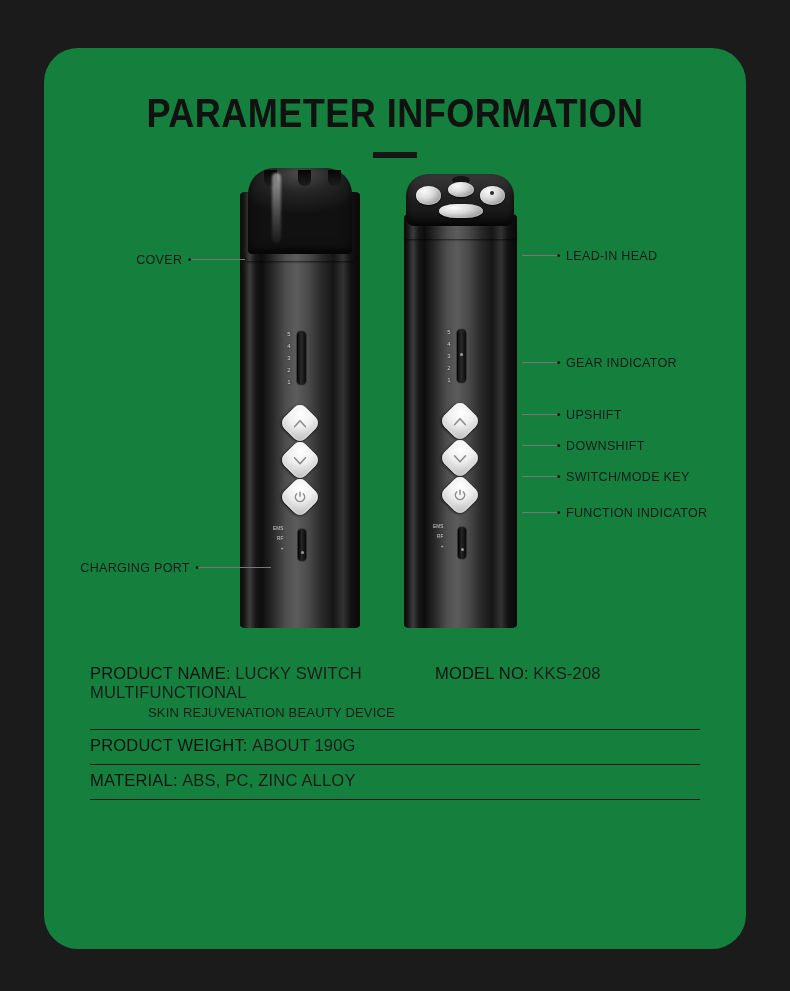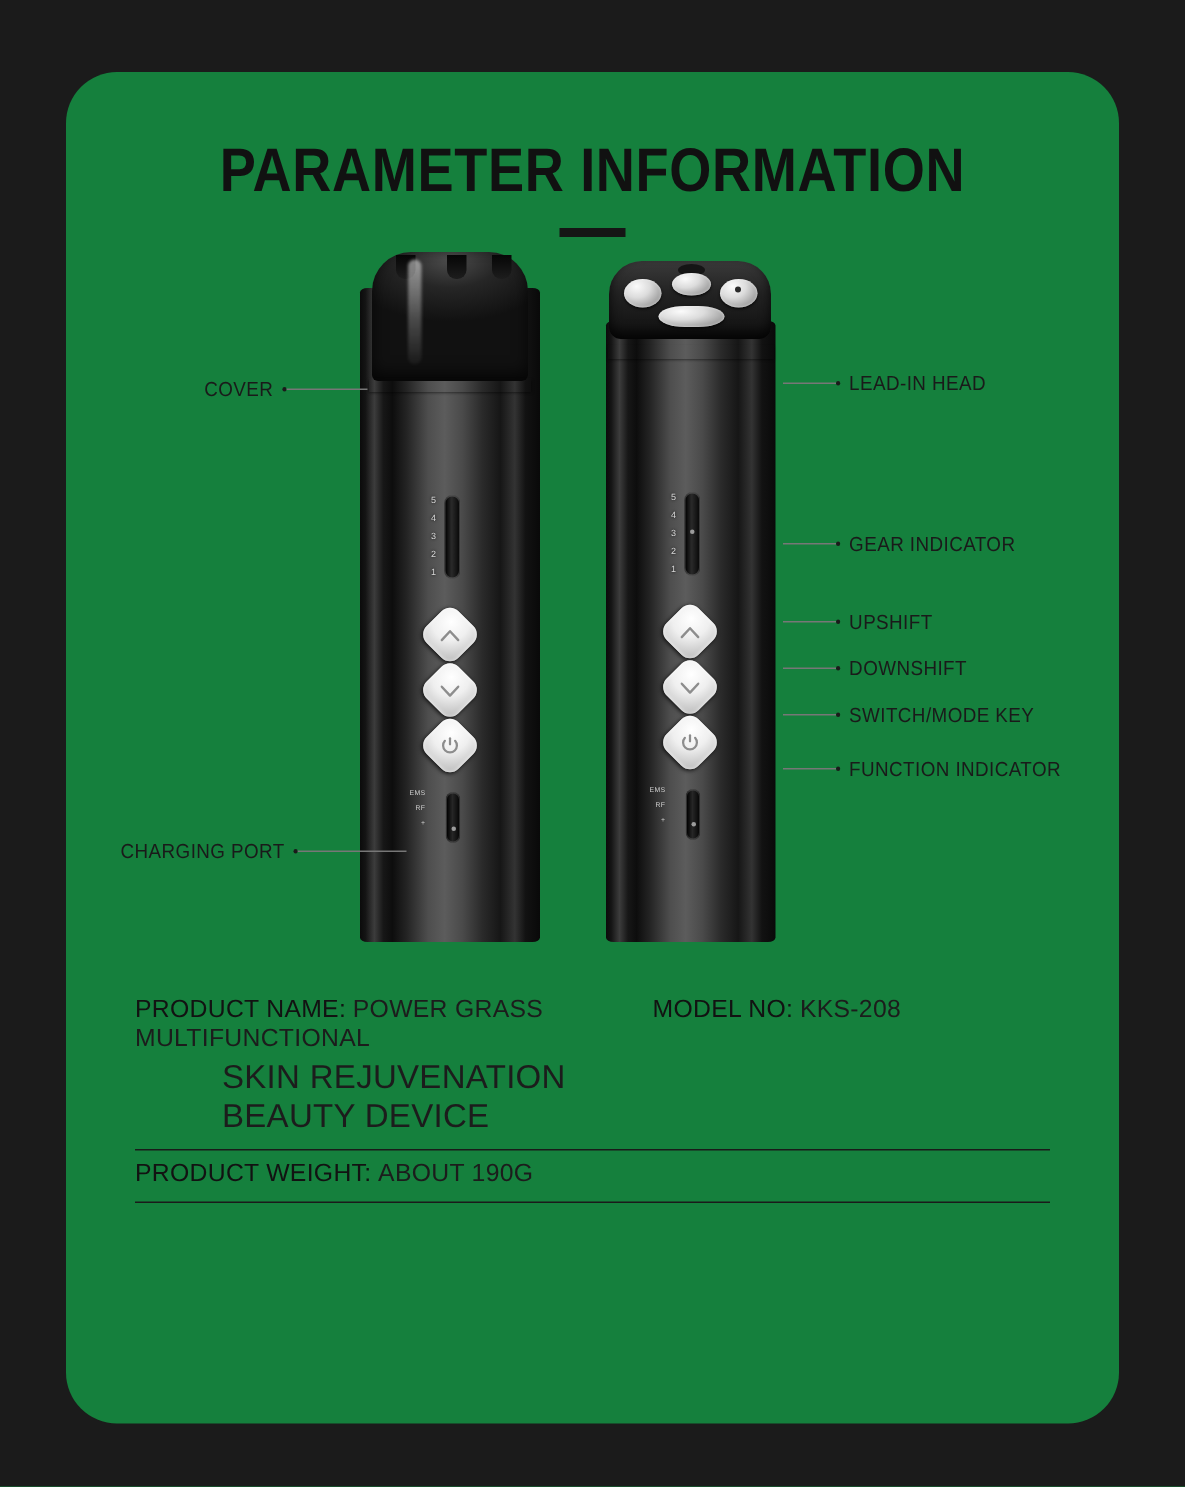--- a/index.html
+++ b/index.html
@@ -312,21 +312,21 @@
   .spec-v {
     font-family: "Liberation Sans Narrow", "Liberation Sans", sans-serif;
     font-size: 16.5px;
     font-weight: normal;
     color: #1c1c1c;
     letter-spacing: .2px;
   }
   .spec-v2 {
     display: block;
     font-family: "Liberation Sans Narrow", "Liberation Sans", sans-serif;
-    font-size: 22px;
+    font-size: 13px;
     color: #1c1c1c;
     letter-spacing: .2px;
     margin-left: 58px;
     margin-top: 3px;
   }
 </style>
 </head>
 <body>
 
 <div class="page">
@@ -497,34 +497,40 @@
         <span class="lbl">FUNCTION INDICATOR</span>
       </div>
 
     </div>
 
     <div class="specs">
 
       <div class="spec-row">
         <div class="spec-cell c1">
           <span class="spec-k">PRODUCT NAME:</span>
-          <span class="spec-v">POWER GRASS MULTIFUNCTIONAL</span>
+          <span class="spec-v">LUCKY SWITCH MULTIFUNCTIONAL</span>
           <span class="spec-v2">SKIN REJUVENATION BEAUTY DEVICE</span>
         </div>
         <div class="spec-cell c2">
           <span class="spec-k">MODEL NO:</span>
           <span class="spec-v">KKS-208</span>
         </div>
       </div>
 
       <div class="spec-row">
         <div class="spec-cell c2">
           <span class="spec-k">PRODUCT WEIGHT:</span>
           <span class="spec-v">ABOUT 190G</span>
         </div>
       </div>
 
 
+      <div class="spec-row">
+        <div class="spec-cell full">
+          <span class="spec-k">MATERIAL:</span>
+          <span class="spec-v">ABS, PC, ZINC ALLOY</span>
+        </div>
+      </div>
 
     </div>
 
   </div>
 </div>
 
 </body></html>

